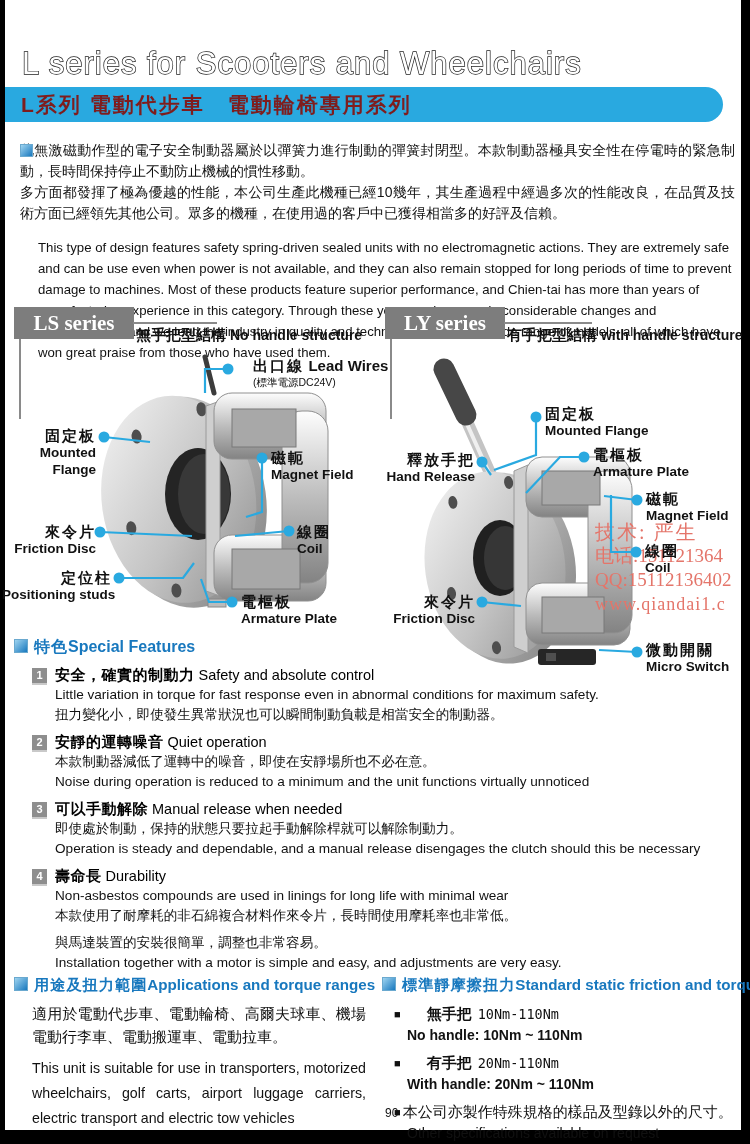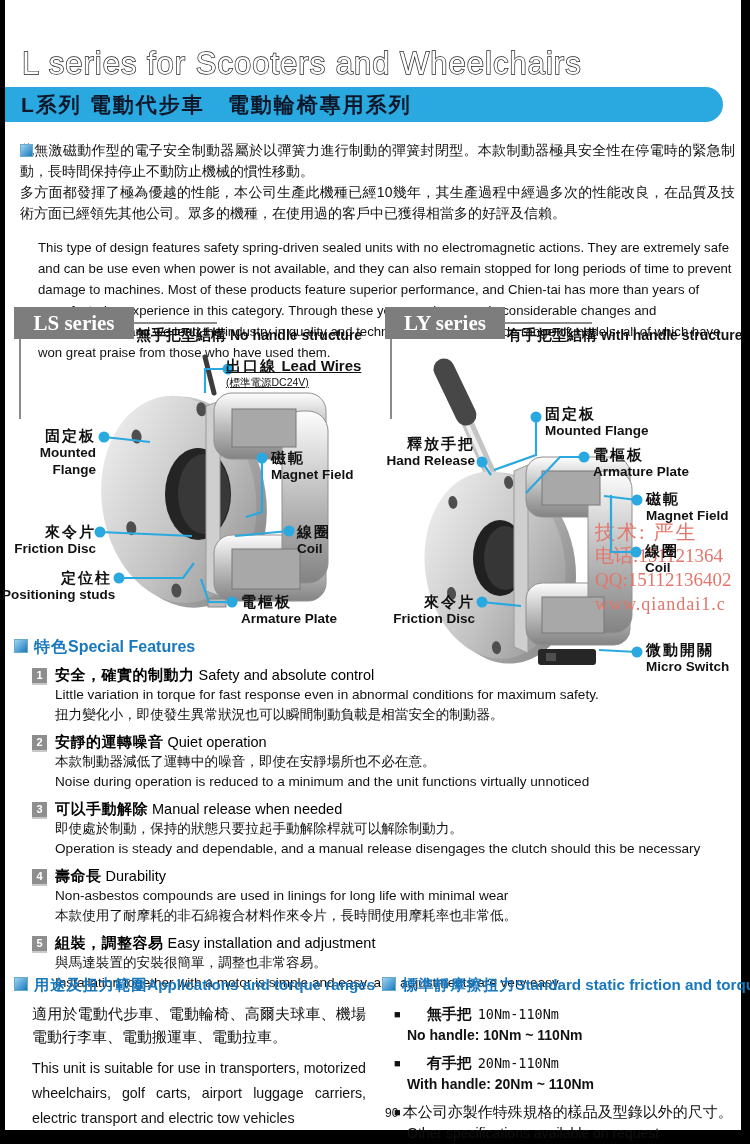--- a/index.html
+++ b/index.html
@@ -9,21 +9,21 @@
   .edge-right{position:absolute;right:0;top:0;width:9px;height:1144px;background:#000;}
   .edge-bottom{position:absolute;left:0;top:1130px;width:750px;height:14px;background:#000;}
 
   
   .title-svg{position:absolute;left:20px;top:42px;}
   .title-text{font-family:"Liberation Sans",sans-serif;font-size:31px;font-weight:400;
     fill:#fff;stroke:#1b1b1b;stroke-width:1.4px;paint-order:stroke;letter-spacing:1px;}
 
   
   .banner{position:absolute;left:5px;top:87px;width:718px;height:35px;background:#29a9e0;
-    border-radius:0 18px 18px 0;color:#0f172a;font-size:21px;font-weight:700;
+    border-radius:0 18px 18px 0;color:#7f1d1d;font-size:21px;font-weight:700;
     line-height:35px;padding-left:16px;box-sizing:border-box;letter-spacing:2px;}
 
   
   .intro{position:absolute;left:20px;top:140px;width:715px;}
   .blue-sq{display:inline-block;width:11px;height:11px;
     background:linear-gradient(135deg,#aednf5 0%,#7ec8ea 30%,#1878be 100%);
     background:linear-gradient(135deg,#9fd4f0,#1878be);border:1px solid #6aa9cf;}
   .intro .blue-sq{position:absolute;left:0;top:4px;}
   .intro-zh{font-size:14px;line-height:21px;color:#111;text-align:justify;}
   .intro-en{margin:13px 0 0 18px;font-size:13.2px;line-height:21px;color:#111;width:697px;}
@@ -223,21 +223,21 @@
           <circle cx="536" cy="112" r="5.5"></circle>
         <circle cx="482" cy="157" r="5.5"></circle>
           <circle cx="584" cy="152" r="5.5"></circle>
         <circle cx="637" cy="195" r="5.5"></circle>
           <circle cx="636" cy="247" r="5.5"></circle>
         <circle cx="482" cy="297" r="5.5"></circle>
           <circle cx="637" cy="347" r="5.5"></circle>
       </g>
     </svg>
 
-    <div class="lab" style="left:226px;top:52px;text-decoration:underline;">
+    <div class="lab" style="left:253px;top:52px;">
       <span><span class="zh" style="display:inline">出口線</span>
       <span class="en" style="display:inline;font-size:15px;">Lead Wires</span></span>
       <span class="note">(標準電源DC24V)</span>
     </div>
     <div class="lab r" style="left:24px;top:122px;width:72px;">
       <span class="zh">固定板</span>
       <span class="en">Mounted</span>
       <span class="en">Flange</span>
     </div>
     <div class="lab" style="left:271px;top:144px;">
@@ -258,21 +258,21 @@
     </div>
     <div class="lab" style="left:241px;top:288px;">
       <span class="zh">電樞板</span>
       <span class="en">Armature Plate</span>
     </div>
 
     <div class="lab" style="left:545px;top:100px;">
       <span class="zh">固定板</span>
       <span class="en">Mounted Flange</span>
     </div>
-    <div class="lab r" style="left:381px;top:130px;width:94px;">
+    <div class="lab r" style="left:381px;top:146px;width:94px;">
       <span class="zh">釋放手把</span>
       <span class="en">Hand Release</span>
     </div>
     <div class="lab" style="left:593px;top:141px;">
       <span class="zh">電樞板</span>
       <span class="en">Armature Plate</span>
     </div>
     <div class="lab" style="left:646px;top:185px;">
       <span class="zh">磁軛</span>
       <span class="en">Magnet Field</span>
@@ -317,21 +317,20 @@
       <div class="feat-title"><span class="num">3</span><span class="zh">可以手動解除</span><span class="en">Manual release when needed</span></div>
       <div class="feat-desc">即使處於制動，保持的狀態只要拉起手動解除桿就可以解除制動力。</div>
       <div class="feat-desc">Operation is steady and dependable, and a manual release disengages the clutch should this be necessary</div>
     </div>
     <div class="feat-item">
       <div class="feat-title"><span class="num">4</span><span class="zh">壽命長</span><span class="en">Durability</span></div>
       <div class="feat-desc">Non-asbestos compounds are used in linings for long life with minimal wear</div>
       <div class="feat-desc">本款使用了耐摩耗的非石綿複合材料作來令片，長時間使用摩耗率也非常低。</div>
     </div>
     <div class="feat-item">
-      <div class="feat-title"><span class="num">5</span><span class="zh">組裝，調整容易</span><span class="en">Easy installation and adjustment</span></div>
       <div class="feat-desc">與馬達裝置的安裝很簡單，調整也非常容易。</div>
       <div class="feat-desc">Installation together with a motor is simple and easy, and adjustments are very easy.</div>
     </div>
   </div>
 
   <div class="bottom">
     <div class="bcol-l">
       <div class="sec-head">
         <span class="blue-sq"></span><span class="zh">用途及扭力範圍</span><span class="en">Applications and torque ranges</span>
       </div>

